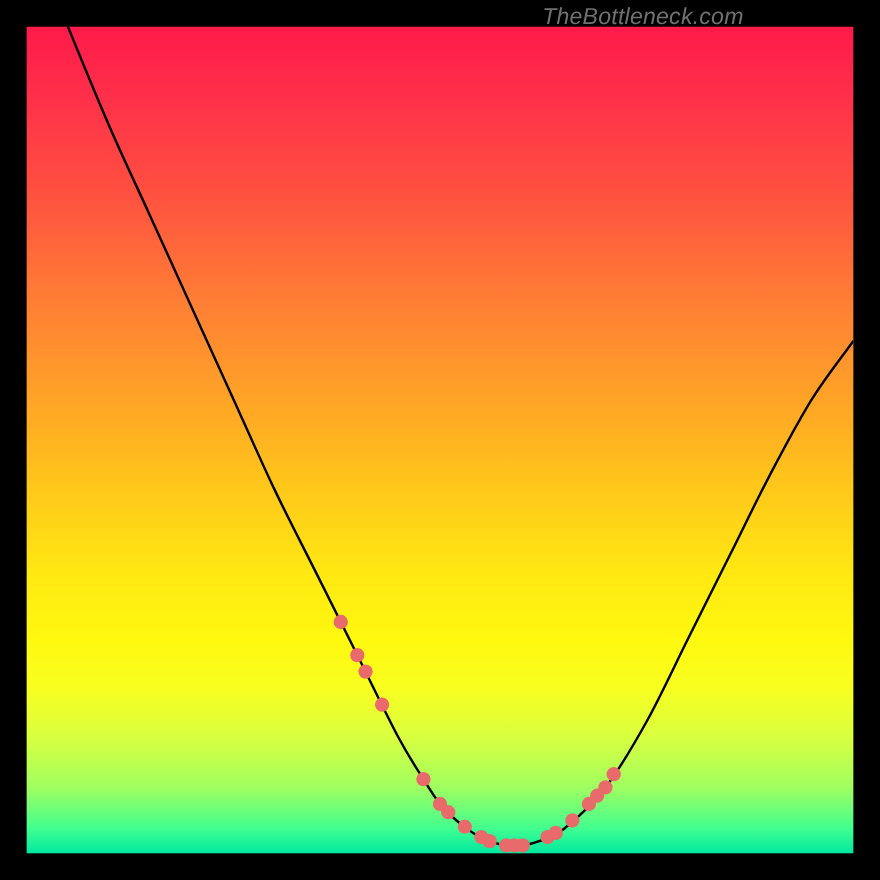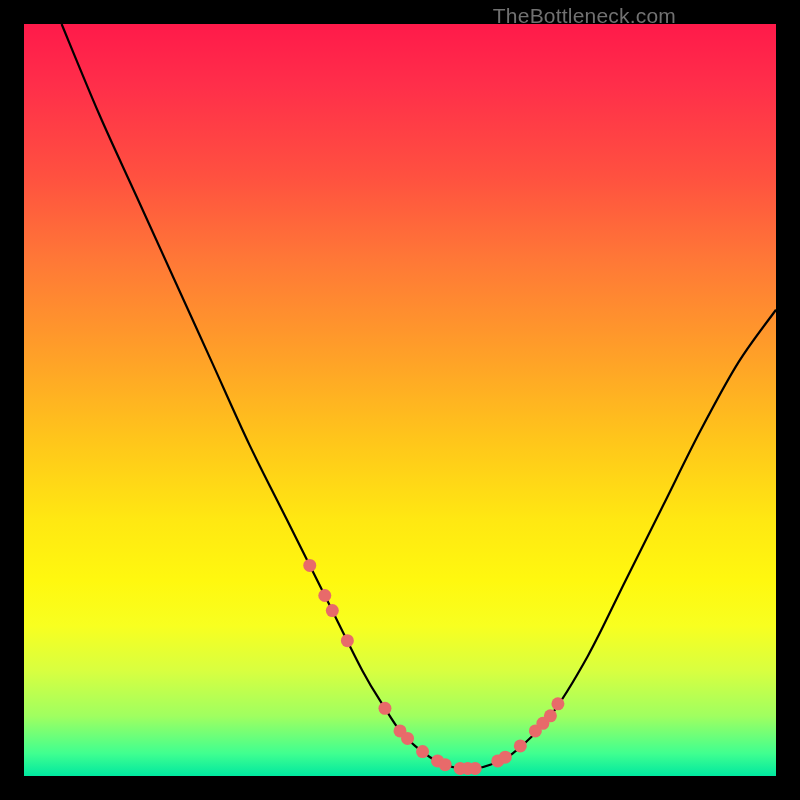--- a/index.html
+++ b/index.html
@@ -11,20 +11,21 @@
     overflow: hidden;
     font-family: Arial, Helvetica, sans-serif;
   }
   .frame {
     position: absolute;
     top: 0;
     left: 0;
     width: 704px;
     height: 800px;
     background: #000000;
+    font-style: italic;
   }
   .plot-area {
     position: absolute;
     top: 24px;
     left: 24px;
     width: 752px;
     height: 752px;
     overflow: hidden;
   }
   .gradient {

